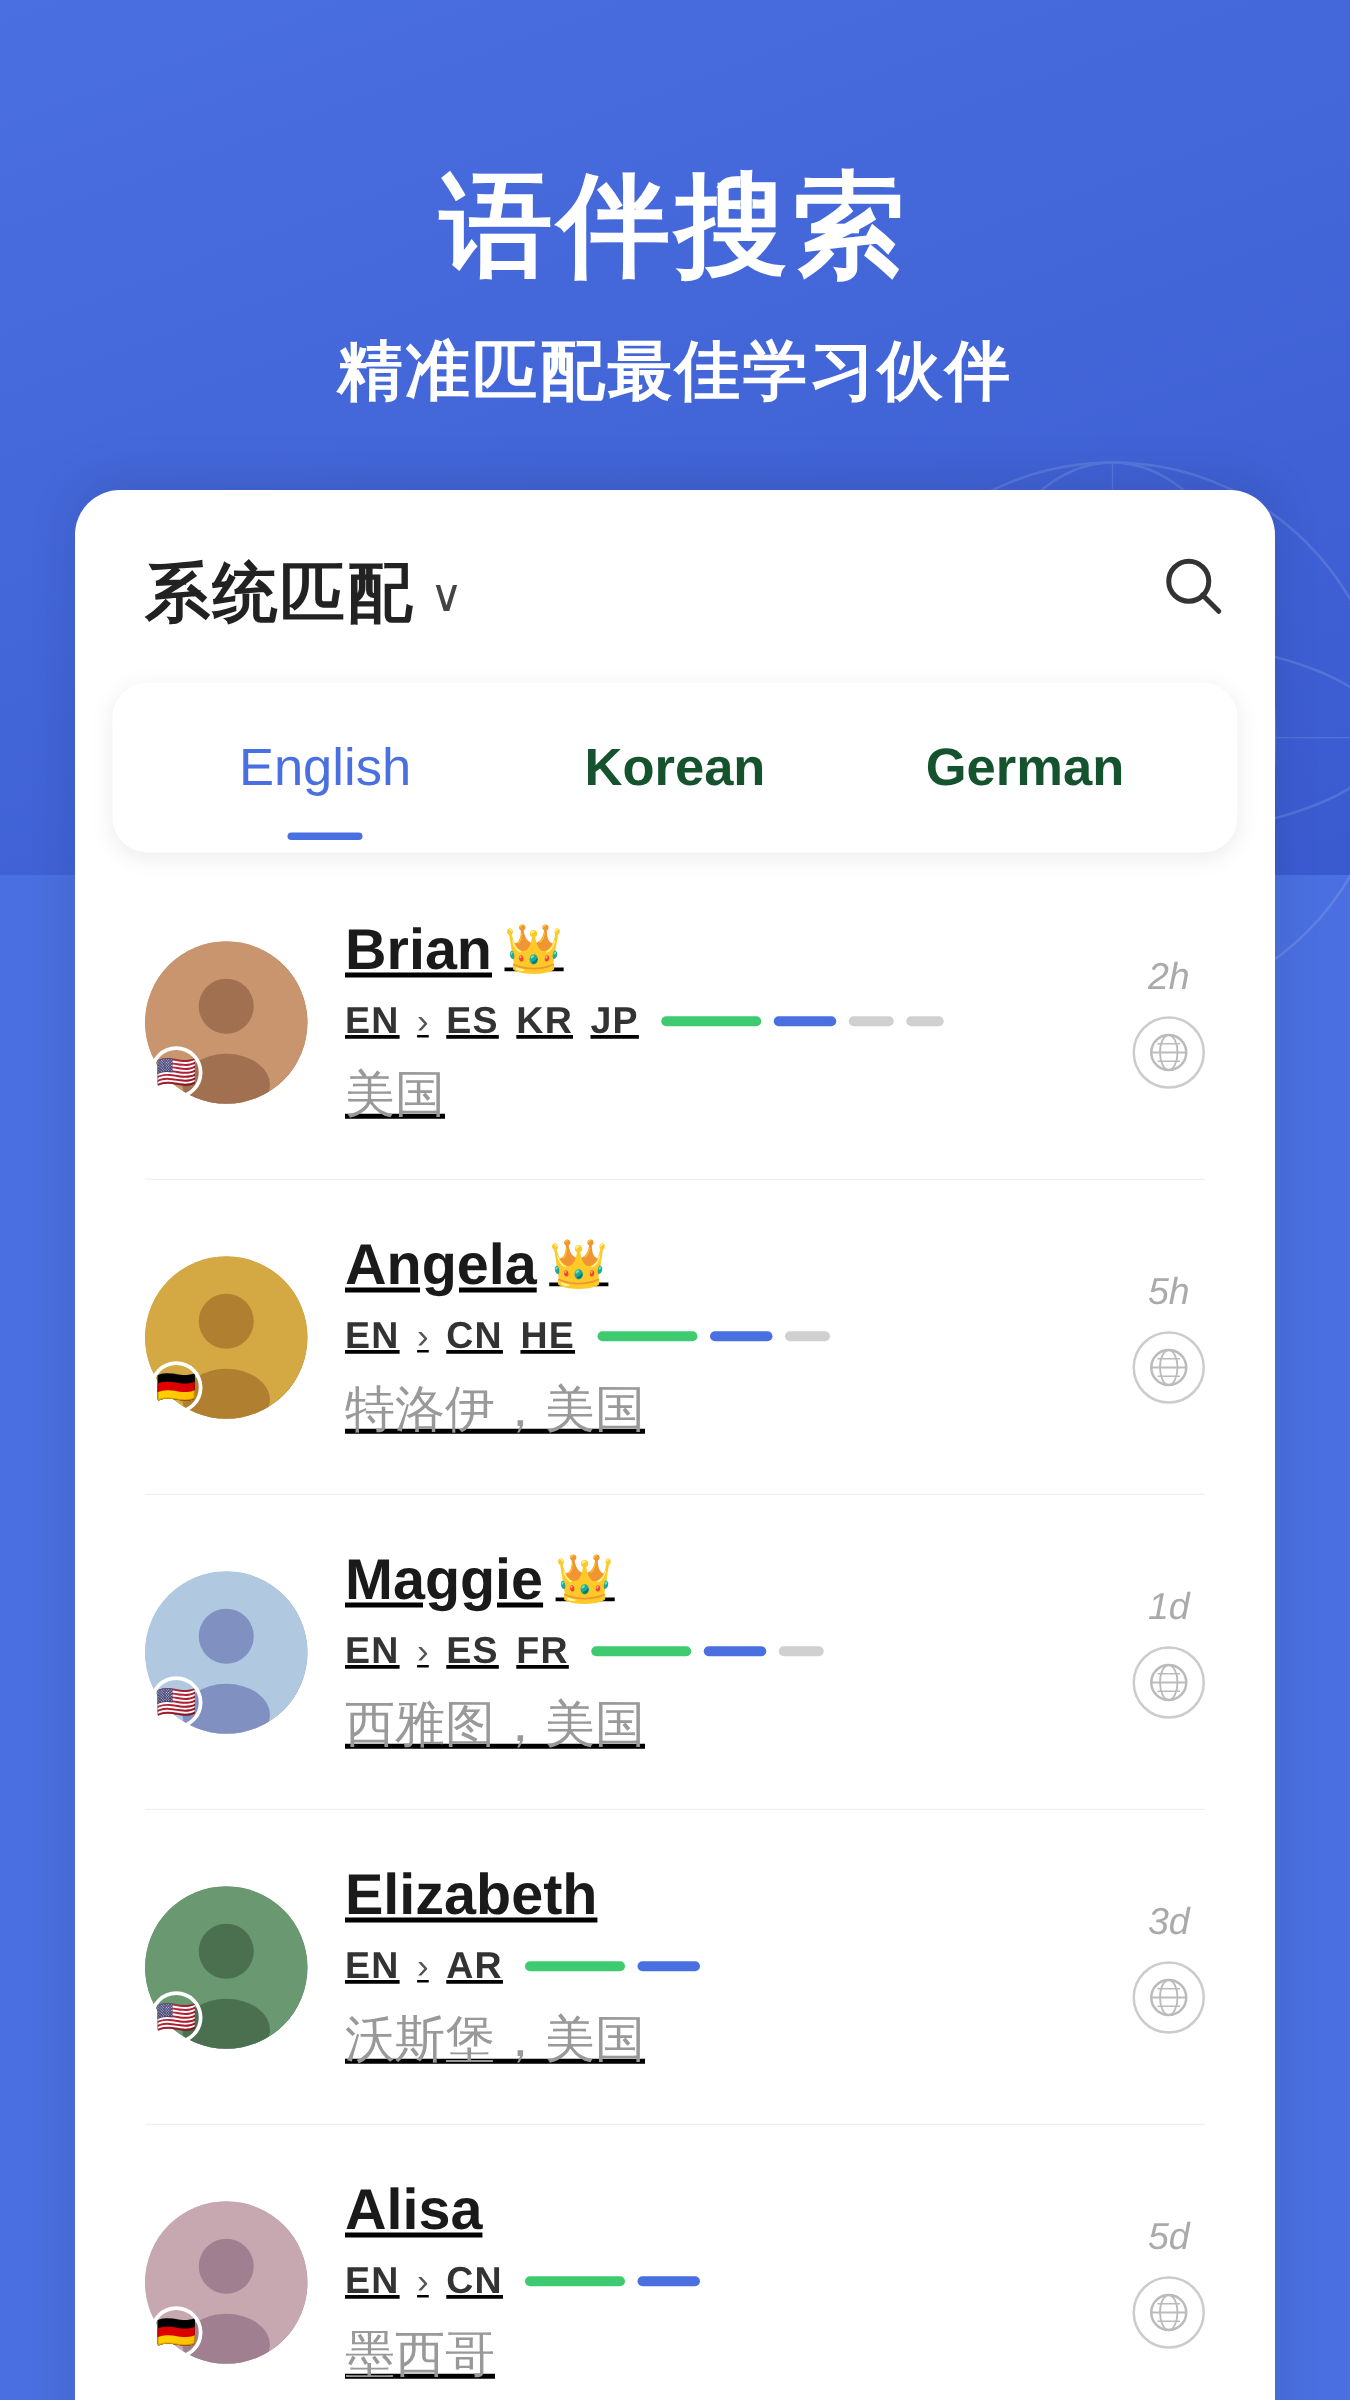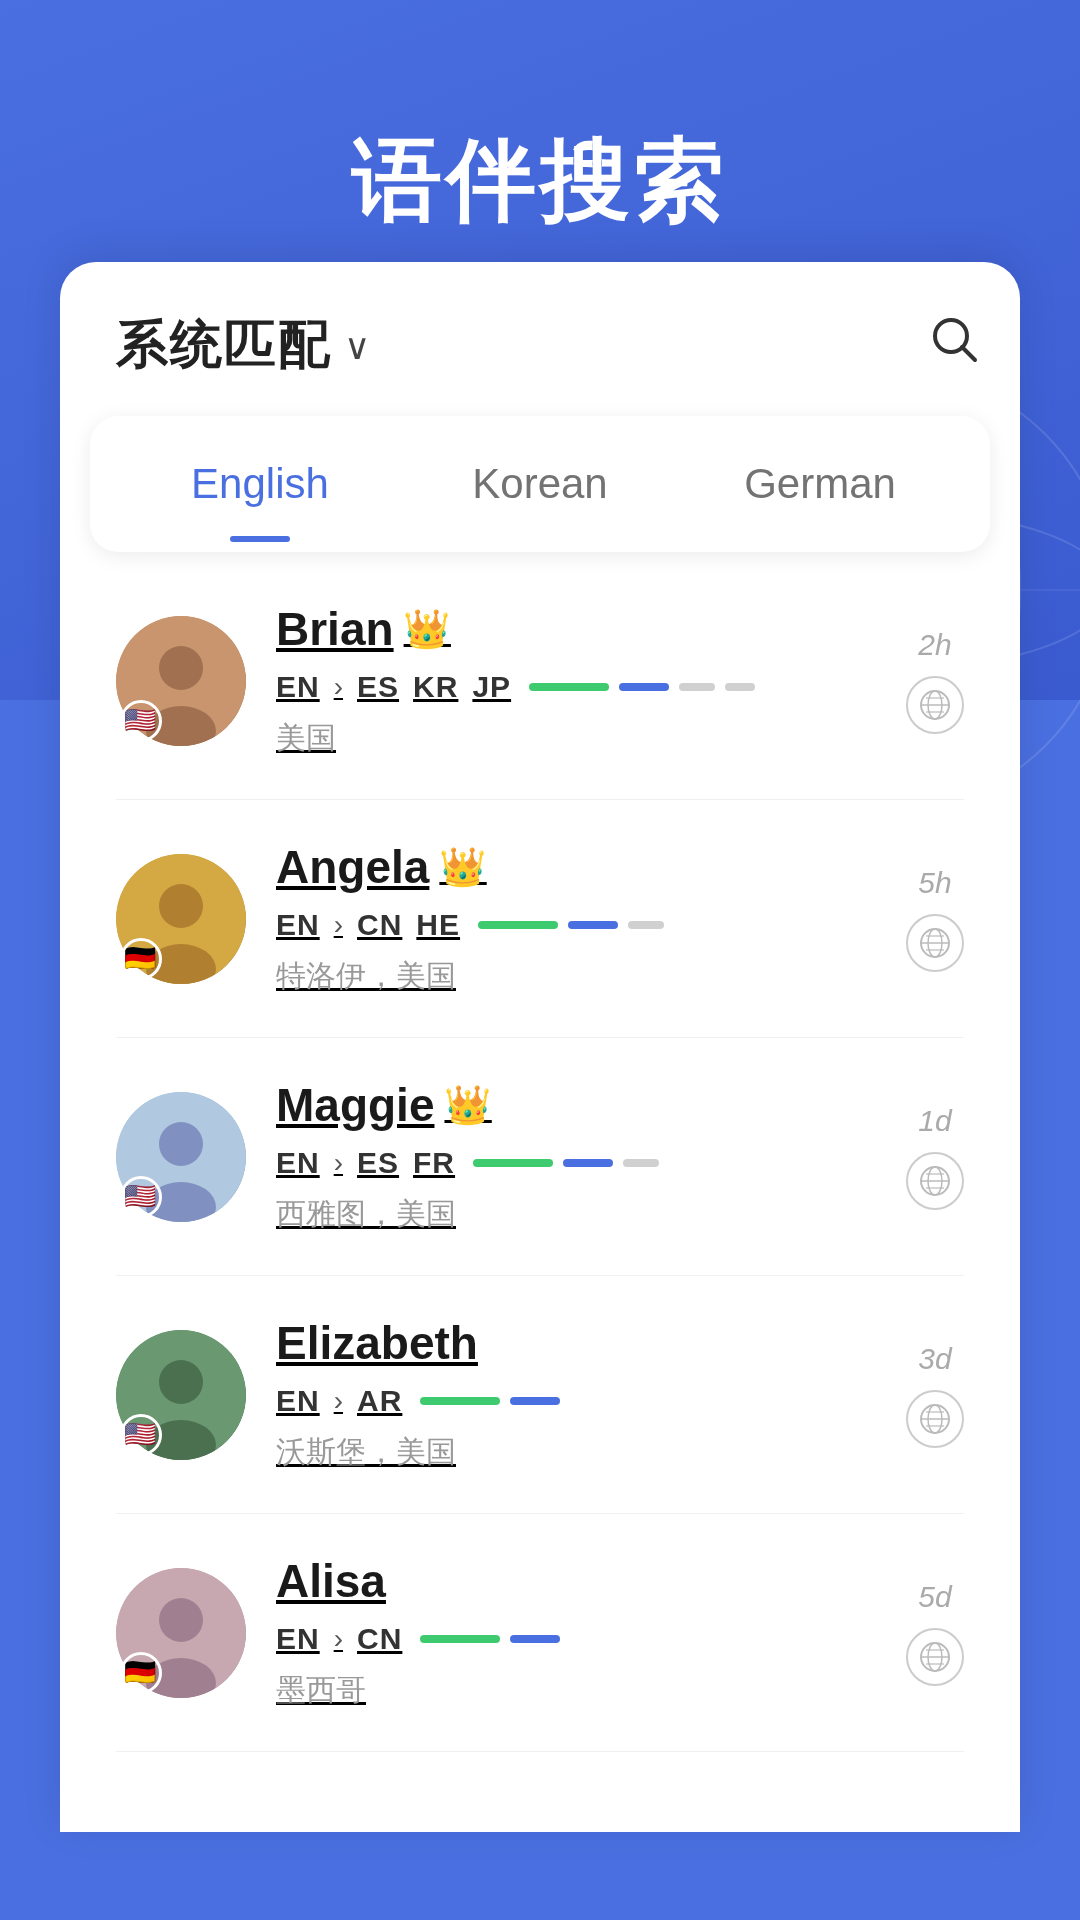--- a/index.html
+++ b/index.html
@@ -93,22 +93,22 @@
       margin: 36px 30px 0 30px;
       padding: 0 30px;
       box-shadow: 0 4px 20px rgba(0,0,0,0.08);
       display: flex;
       gap: 0;
     }
 
     .tab-item {
       padding: 44px 60px;
       font-size: 42px;
-      font-weight: 400;
-      color: #737373;
+      font-weight: 700;
+      color: #14532d;
       cursor: pointer;
       position: relative;
       flex: 1;
       text-align: center;
     }
 
     .tab-item.active {
       color: #4a6fe0;
       font-weight: 400;
     }
@@ -240,21 +240,21 @@
     .bar {
       height: 8px;
       border-radius: 4px;
     }
 
     .bar-green { background: #3ecb6f; }
     .bar-blue { background: #4a6fe0; }
     .bar-gray { background: #d0d0d0; }
 
     .user-location {
-      font-size: 30px;
+      font-size: 40px;
       color: #999;
       margin-top: 6px;
     }
 
     .user-meta {
       display: flex;
       flex-direction: column;
       align-items: center;
       gap: 14px;
       flex-shrink: 0;
@@ -304,20 +304,21 @@
     <circle cx="250" cy="240" r="220" stroke="white" stroke-width="2" fill="none"></circle>
     <ellipse cx="250" cy="240" rx="130" ry="220" stroke="white" stroke-width="2" fill="none"></ellipse>
     <ellipse cx="250" cy="240" rx="220" ry="80" stroke="white" stroke-width="2" fill="none"></ellipse>
     <line x1="30" y1="240" x2="470" y2="240" stroke="white" stroke-width="1"></line>
     <line x1="250" y1="20" x2="250" y2="460" stroke="white" stroke-width="1"></line>
   </svg>
 </div>
 
 <div class="hero-section">
   <div class="hero-title">语伴搜索</div>
+  <div class="hero-subtitle">精准匹配最佳学习伙伴</div>
 </div>
 
 <div class="main-card">
 
   <div class="card-header">
     <div class="match-type">
       <span class="match-type-text">系统匹配</span>
       <span class="chevron-icon">∨</span>
     </div>
     <div class="search-icon">

